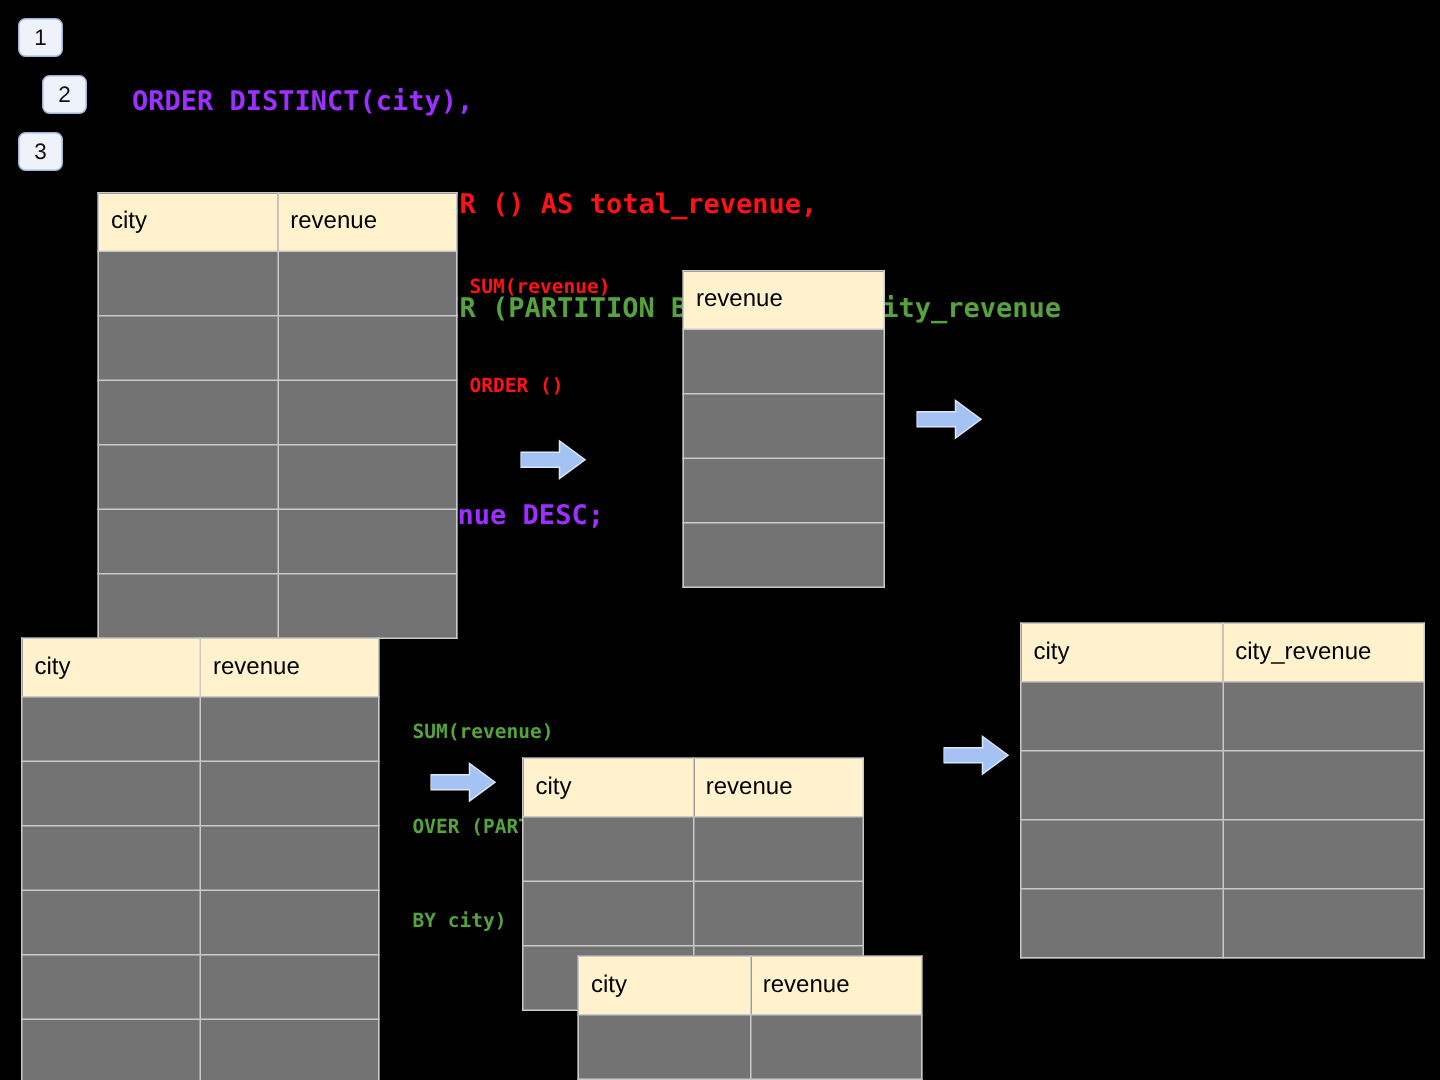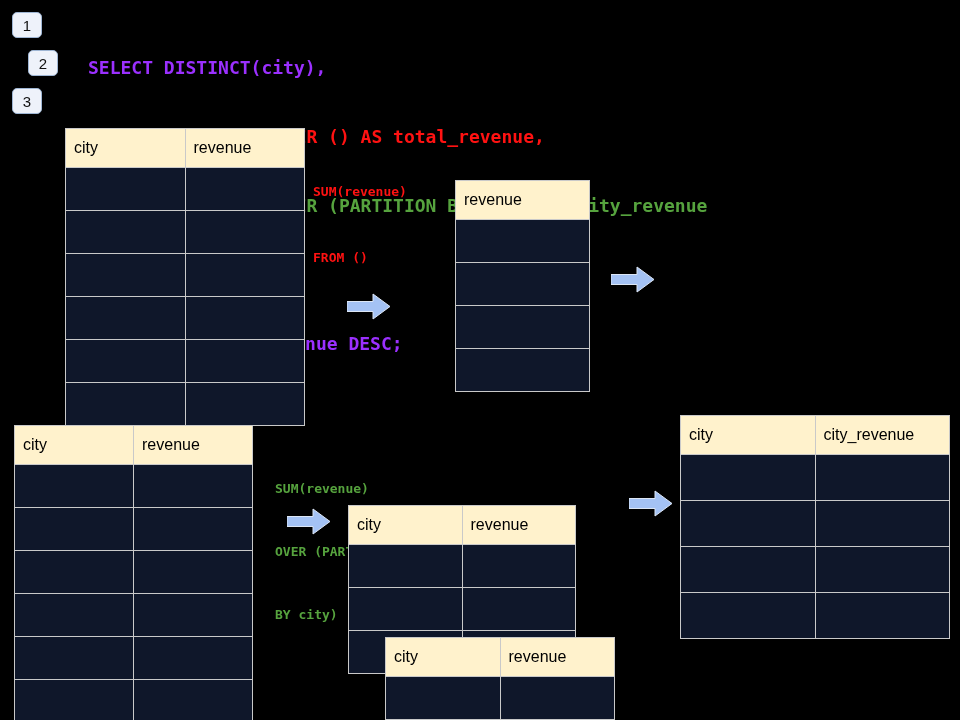--- a/index.html
+++ b/index.html
@@ -65,21 +65,21 @@
     white-space: pre;
   }
   #anno-total { left: 313px; top: 137px; color: var(--red); }
   #anno-partition { left: 275px; top: 436px; color: var(--green); line-height: 21px; }
 
   
   .data-table {
     position: absolute;
     border-collapse: collapse;
     table-layout: fixed;
-    background: #0f172a;
+    background: #737373;
   }
   .data-table th {
     background: var(--table-header-bg);
     color: #000;
     font-size: 16px;
     font-weight: normal;
     text-align: left;
     padding: 0 0 0 8px;
     height: 38px;
     border: 1px solid var(--table-border);
@@ -116,31 +116,31 @@
     <span>1</span>
   </div>
   <div class="badge" id="badge-2">
     <span>2</span>
   </div>
   <div class="badge" id="badge-3">
     <span>3</span>
   </div>
 
   <div class="code-block">
-    <div class="code-line purple">SELECT DISTINCT(city),</div>
+    <div class="code-line purple">ORDER DISTINCT(city),</div>
     <div class="code-line red indent2">SUM(revenue) OVER () AS total_revenue,</div>
     <div class="code-line green indent2">SUM(revenue) OVER (PARTITION BY city) as city_revenue</div>
     <div class="code-line purple indent1">FROM rides</div>
     <div class="code-line purple indent1">ORDER by city_revenue DESC;</div>
   </div>
 
 
   <div class="anno" id="anno-total">
     <div>SUM(revenue)</div>
-    <div>FROM ()</div>
+    <div>ORDER ()</div>
   </div>
 
   <div class="anno" id="anno-partition">
     <div>SUM(revenue)</div>
     <div>OVER (PARTITION</div>
     <div>BY city)</div>
   </div>
 
   <table class="data-table" id="table-source-top" data-table="tables.source_top">
       <thead>

